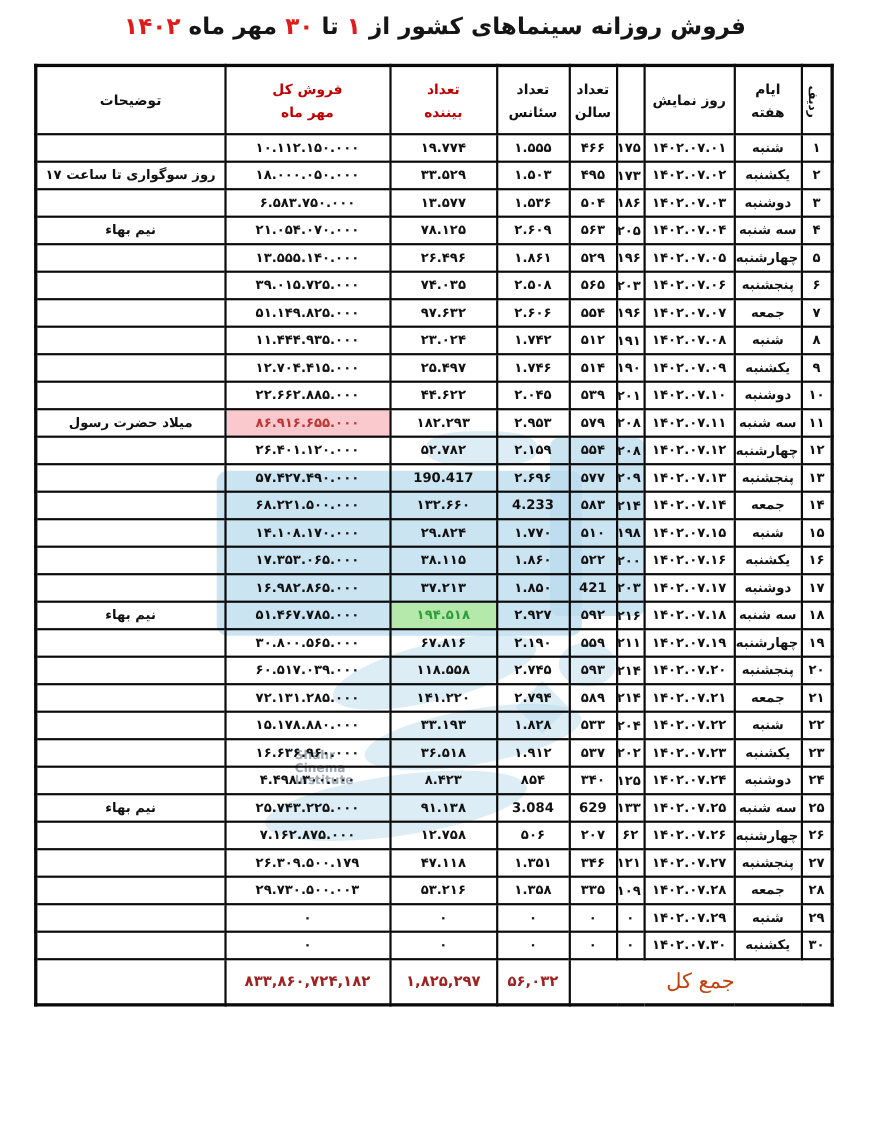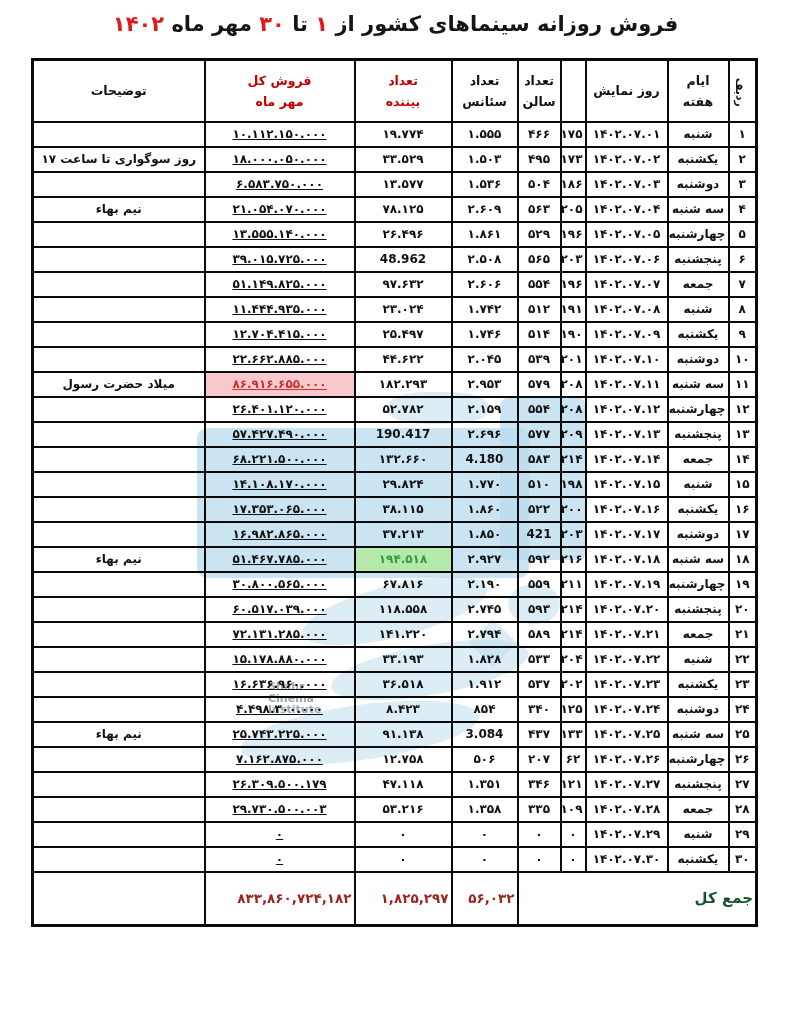--- a/index.html
+++ b/index.html
@@ -51,26 +51,26 @@
     height:62px;font-size:12.5px;font-weight:bold;color:#111;
     white-space:pre-line;line-height:1.7;
   }
   .sales thead th.red{color:var(--header-red);}
   .rot{display:inline-block;transform:rotate(90deg);white-space:nowrap;font-size:11px;}
   .rot-small{font-size:9.5px;}
   .sales tbody td{height:25px;font-size:12px;font-weight:bold;color:#111;line-height:1;}
   .c-rank{font-size:11px;}
   .c-date{font-size:9.5px;letter-spacing:.4px;}
   .c-cin{font-size:10.5px;}
-  .c-sales{font-size:12.5px;text-decoration:underline;}
+  .c-sales{font-size:12.5px;}
   .c-note{font-size:11px;}
   .hl-pink{background:var(--pink-bg) !important;color:var(--pink-text) !important;}
   .hl-green{background:var(--green-bg) !important;color:var(--green-text) !important;margin-left:16px;}
-  .sales tfoot td{height:54px;text-align:right;}
-  .total-label{font-size:15px;font-weight:bold;color:#14532d;}
+  .sales tfoot td{height:42px;}
+  .total-label{font-size:19px;font-weight:normal;color:#c2410c;}
   .total-num{font-size:13.5px;font-weight:bold;color:var(--total-red);}
 </style>
 </head>
 <body>
 
 <div class="page">
 
   <div class="wm">
     <div class="wm-shape" style="left:197px;top:428px;width:332px;height:150px;border-radius:10px;"></div>
     <div class="wm-shape" style="left:500px;top:398px;width:86px;height:162px;border-radius:8px;"></div>
@@ -174,21 +174,21 @@
           <td class="c-sales">۱۳.۵۵۵.۱۴۰.۰۰۰</td>
           <td class="c-note"></td>
         </tr>
         <tr>
           <td class="c-rank">۶</td>
           <td class="c-day">پنجشنبه</td>
           <td class="c-date">۱۴۰۲.۰۷.۰۶</td>
           <td class="c-cin">۲۰۳</td>
           <td class="c-hall">۵۶۵</td>
           <td class="c-ses">۲.۵۰۸</td>
-          <td class="c-view">48.962</td>
+          <td class="c-view">۷۴.۰۳۵</td>
           <td class="c-sales">۳۹.۰۱۵.۷۲۵.۰۰۰</td>
           <td class="c-note"></td>
         </tr>
         <tr>
           <td class="c-rank">۷</td>
           <td class="c-day">جمعه</td>
           <td class="c-date">۱۴۰۲.۰۷.۰۷</td>
           <td class="c-cin">۱۹۶</td>
           <td class="c-hall">۵۵۴</td>
           <td class="c-ses">۲.۶۰۶</td>
@@ -261,21 +261,21 @@
           <td class="c-view">190.417</td>
           <td class="c-sales">۵۷.۴۲۷.۴۹۰.۰۰۰</td>
           <td class="c-note"></td>
         </tr>
         <tr>
           <td class="c-rank">۱۴</td>
           <td class="c-day">جمعه</td>
           <td class="c-date">۱۴۰۲.۰۷.۱۴</td>
           <td class="c-cin">۲۱۴</td>
           <td class="c-hall">۵۸۳</td>
-          <td class="c-ses">4.180</td>
+          <td class="c-ses">4.233</td>
           <td class="c-view">۱۳۲.۶۶۰</td>
           <td class="c-sales">۶۸.۲۲۱.۵۰۰.۰۰۰</td>
           <td class="c-note"></td>
         </tr>
         <tr>
           <td class="c-rank">۱۵</td>
           <td class="c-day">شنبه</td>
           <td class="c-date">۱۴۰۲.۰۷.۱۵</td>
           <td class="c-cin">۱۹۸</td>
           <td class="c-hall">۵۱۰</td>
@@ -381,21 +381,21 @@
           <td class="c-ses">۸۵۴</td>
           <td class="c-view">۸.۴۲۳</td>
           <td class="c-sales">۴.۴۹۸.۳۰۰.۰۰۰</td>
           <td class="c-note"></td>
         </tr>
         <tr>
           <td class="c-rank">۲۵</td>
           <td class="c-day">سه شنبه</td>
           <td class="c-date">۱۴۰۲.۰۷.۲۵</td>
           <td class="c-cin">۱۳۳</td>
-          <td class="c-hall">۴۳۷</td>
+          <td class="c-hall">629</td>
           <td class="c-ses">3.084</td>
           <td class="c-view">۹۱.۱۳۸</td>
           <td class="c-sales">۲۵.۷۴۳.۲۲۵.۰۰۰</td>
           <td class="c-note">نیم بهاء</td>
         </tr>
         <tr>
           <td class="c-rank">۲۶</td>
           <td class="c-day">چهارشنبه</td>
           <td class="c-date">۱۴۰۲.۰۷.۲۶</td>
           <td class="c-cin">۶۲</td>

